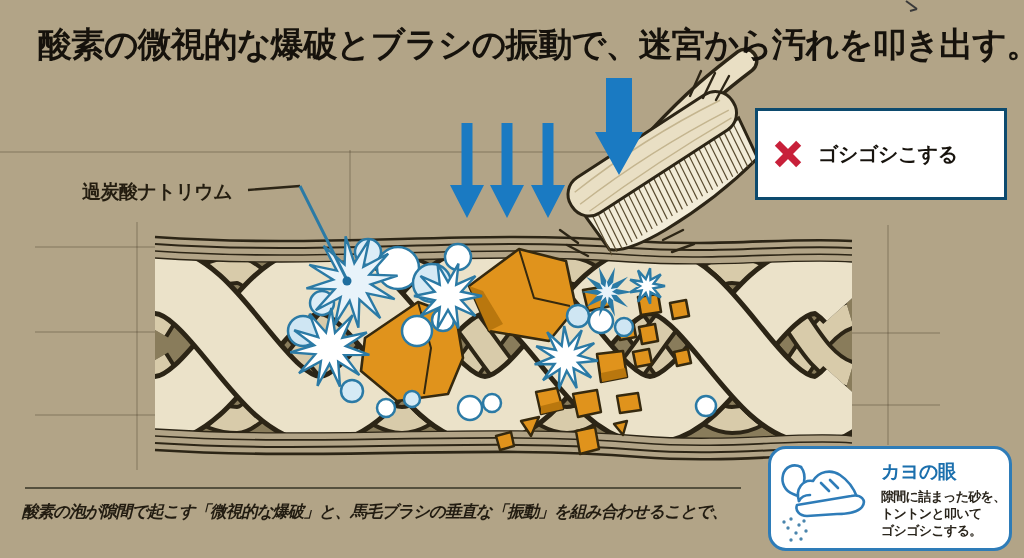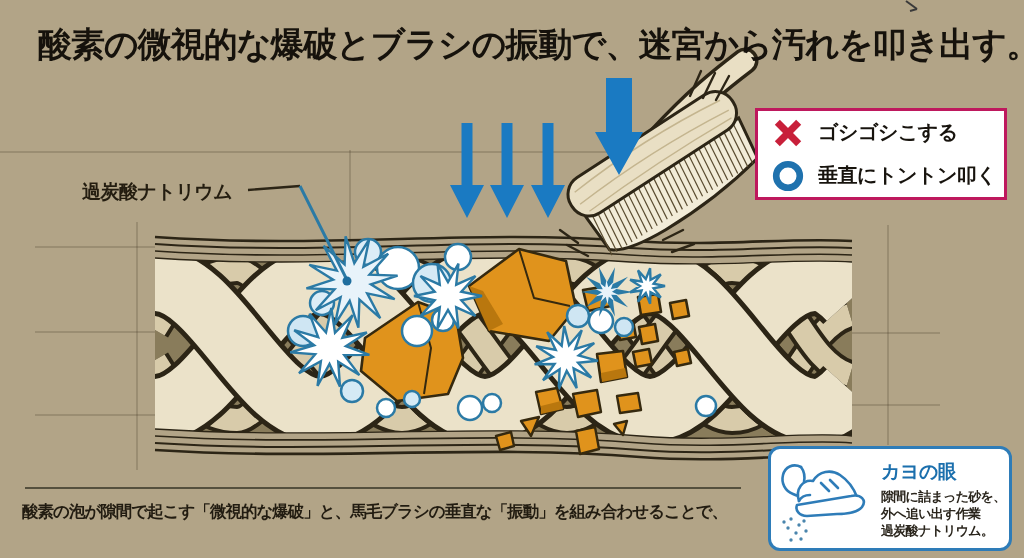--- a/index.html
+++ b/index.html
@@ -17,45 +17,46 @@
   }
   
   .fiber-label{
     left:82px;top:179px;
     font-size:19px;font-weight:800;letter-spacing:-0.5px;
     color:#241d10;white-space:nowrap;
   }
   
   .legend-box{
     left:755px;top:108px;width:252px;height:92px;
-    background:#ffffff;border:3px solid #be185d;box-sizing:border-box;
+    background:#ffffff;border:3px solid #0c4a6e;box-sizing:border-box;
     display:flex;flex-direction:column;justify-content:center;gap:7px;
     padding:0 12px;
   }
   .legend-row{display:flex;align-items:center;gap:12px;}
   .legend-icon{width:36px;height:36px;flex:0 0 36px;display:flex;align-items:center;justify-content:center;}
   .legend-text{font-size:20px;font-weight:800;letter-spacing:-0.5px;color:#17130d;white-space:nowrap;}
   
   .kayo-box{
     left:768px;top:446px;width:244px;height:105px;
-    background:#ffffff;border:3px solid #2e7cb8;border-radius:12px;box-sizing:border-box;
+    background:#ffffff;border:3px solid #2e7cb8;border-radius:18px;box-sizing:border-box;
     display:flex;align-items:center;padding:4px 8px 4px 6px;gap:4px;
   }
   .kayo-icon{width:100px;height:92px;flex:0 0 100px;}
   .kayo-text{display:flex;flex-direction:column;}
   .kayo-title{font-size:19px;font-weight:800;color:#1b6fad;letter-spacing:-0.5px;margin-bottom:3px;white-space:nowrap;}
   .kayo-line{font-size:13px;font-weight:700;color:#2a251c;letter-spacing:-0.7px;line-height:17px;white-space:nowrap;}
   
   .caption-divider{
     left:25px;top:487px;width:716px;height:2px;background:#55503e;
   }
   .caption{
     left:22px;top:498px;width:740px;
     font-size:16.5px;font-weight:700;letter-spacing:-1px;line-height:26px;
     color:#221c11;
+    font-style:italic;
   }
   .caption div{white-space:nowrap;}
   svg{display:block;}
 </style>
 </head>
 <body>
 
 <svg class="abs" style="left:0;top:0" width="1024" height="558" viewBox="0 0 1024 558">
   <defs>
     <clipPath id="bandClip">
@@ -260,28 +261,20 @@
 <div class="abs legend-box">
   <div class="legend-row">
     <span class="legend-icon">
       <svg width="32" height="32" viewBox="0 0 36 36">
         <line x1="6" y1="6" x2="30" y2="30" stroke="#c8203a" stroke-width="8"></line>
         <line x1="30" y1="6" x2="6" y2="30" stroke="#c8203a" stroke-width="8"></line>
       </svg>
     </span>
     <span class="legend-text">ゴシゴシこする</span>
   </div>
-  <div class="legend-row">
-    <span class="legend-icon">
-      <svg width="34" height="34" viewBox="0 0 36 36">
-        <circle cx="18" cy="18" r="12.5" fill="none" stroke="#1f72ae" stroke-width="7"></circle>
-      </svg>
-    </span>
-    <span class="legend-text">垂直にトントン叩く</span>
-  </div>
 </div>
 
 <div class="abs kayo-box">
   <span class="kayo-icon">
     <svg width="100" height="92" viewBox="0 0 100 92" fill="none" stroke="#2e7cb8" stroke-width="2.6" stroke-linecap="round" stroke-linejoin="round">
 
       <path d="M24,14 C16,10 8,14 6,22 C4,30 8,38 16,41 C20,43 25,43 28,41"></path>
       <path d="M24,14 C27,18 28,24 27,29"></path>
 
       <path d="M22,48 C18,36 26,26 36,28 C42,18 54,16 63,22 C72,28 77,36 80,44" fill="#ffffff"></path>
@@ -298,21 +291,21 @@
           <circle cx="27" cy="68" r="1.7"></circle>
         <circle cx="29" cy="78" r="1.7"></circle>
           <circle cx="7" cy="69" r="1.7"></circle>
         <circle cx="24" cy="86" r="1.7"></circle>
       </g>
     </svg>
   </span>
   <span class="kayo-text">
     <span class="kayo-title">カヨの眼</span>
     <span class="kayo-line">隙間に詰まった砂を、</span>
-    <span class="kayo-line">外へ追い出す作業</span>
-    <span class="kayo-line">過炭酸ナトリウム。</span>
+    <span class="kayo-line">トントンと叩いて</span>
+    <span class="kayo-line">ゴシゴシこする。</span>
   </span>
 </div>
 
 <div class="abs caption-divider"></div>
 <div class="abs caption">
   <div>酸素の泡が隙間で起こす「微視的な爆破」と、馬毛ブラシの垂直な「振動」を組み合わせることで、</div>
 </div>
 
 </body></html>

